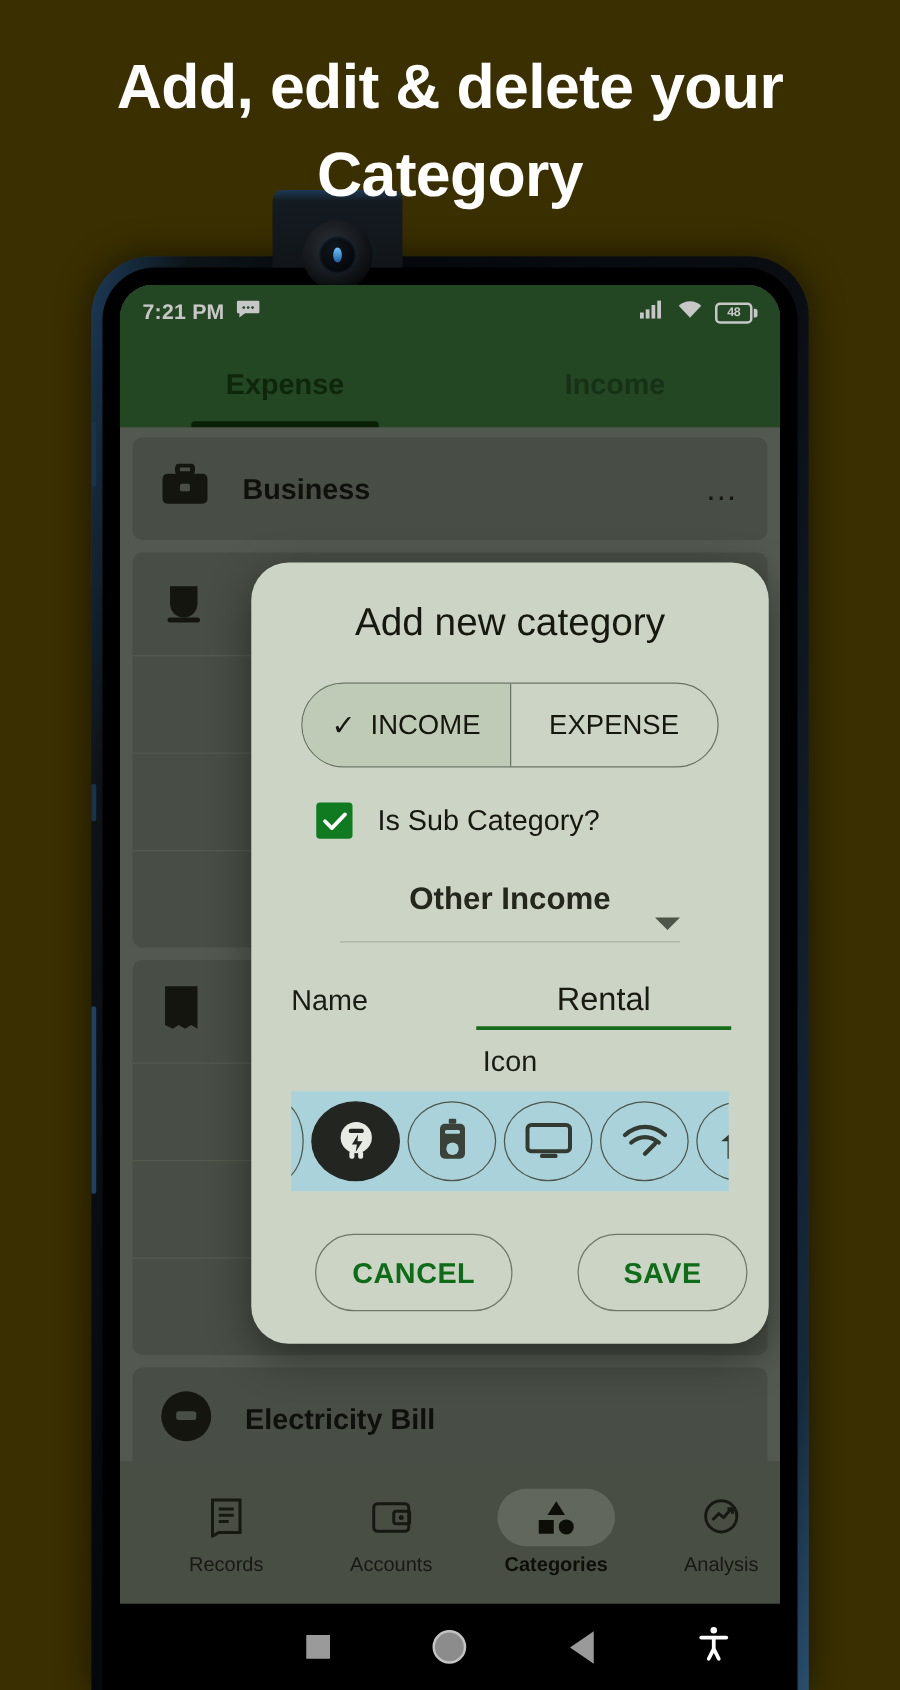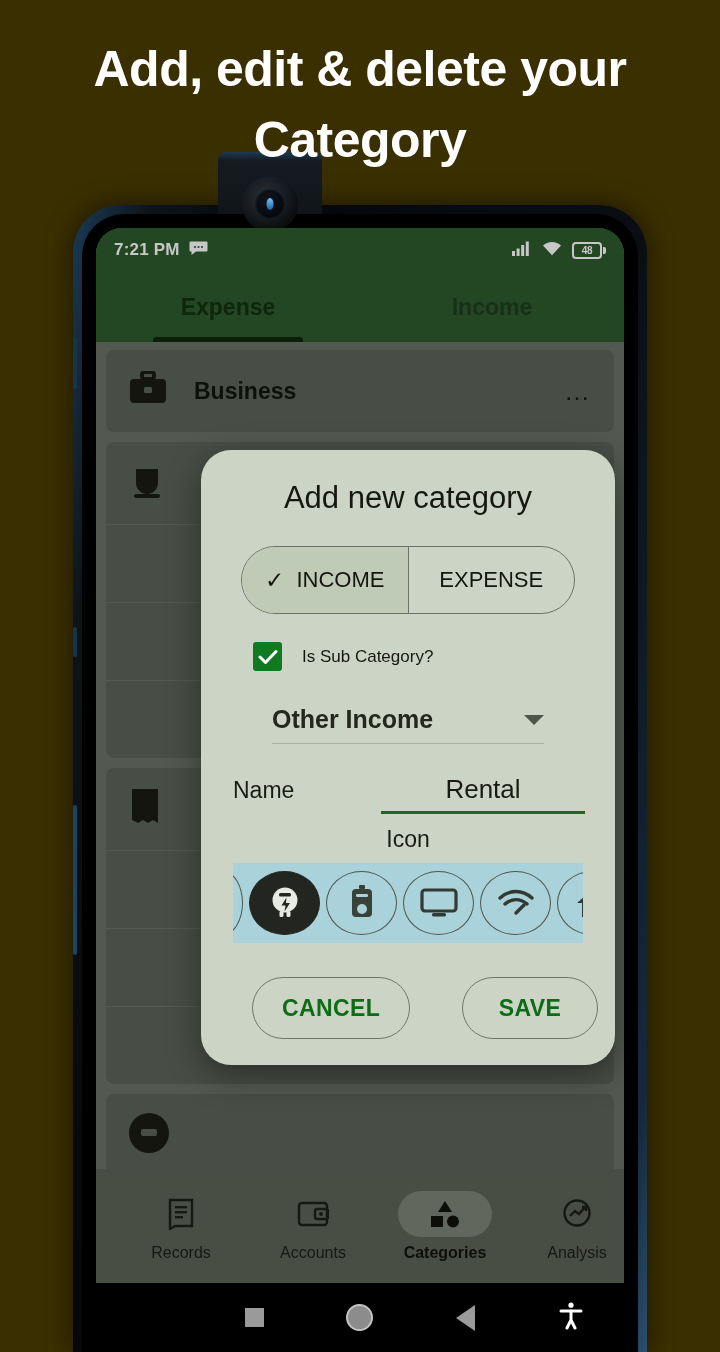--- a/index.html
+++ b/index.html
@@ -247,27 +247,27 @@
     display: flex; align-items: center; gap: 20px;
     padding-left: 52px;
     margin-bottom: 34px;
   }
   .checkbox {
     width: 29px; height: 29px; border-radius: 3px;
     background: #0f7a20;
     display: flex; align-items: center; justify-content: center;
   }
   .checkbox svg { display: block; }
-  .checkbox-label { font-size: 17px; color: #16180f; }
+  .checkbox-label { font-size: 23px; color: #16180f; }
 
   .dropdown-wrap {
     width: 272px; margin: 0 auto 30px auto;
     border-bottom: 1px solid #a8b2a1;
     padding-bottom: 9px;
-    display: flex; align-items: center;
+    display: flex; align-items: center; flex-direction: column;
   }
   .dropdown-value { font-size: 25px; font-weight: 700; color: #24271c; }
   .caret {
     margin-left: auto;
     width: 0; height: 0;
     border-left: 10px solid transparent;
     border-right: 10px solid transparent;
     border-top: 10px solid #4d5448;
   }
 
@@ -467,20 +467,21 @@
     </div>
 
     <div class="cat-card">
       <div class="cat-head">
         <span>
           <svg width="42" height="42" viewBox="0 0 42 42">
             <circle cx="21" cy="21" r="20" fill="#1a1c14"></circle>
             <rect x="13" y="17" width="16" height="7" rx="2" fill="#5d6459"></rect>
           </svg>
         </span>
+        <span class="cat-title">Electricity Bill</span>
       </div>
     </div>
 
     <div class="fab">
       <span class="fab-plus"></span>
     </div>
   </div>
 
   <div class="bottom-nav">
 

